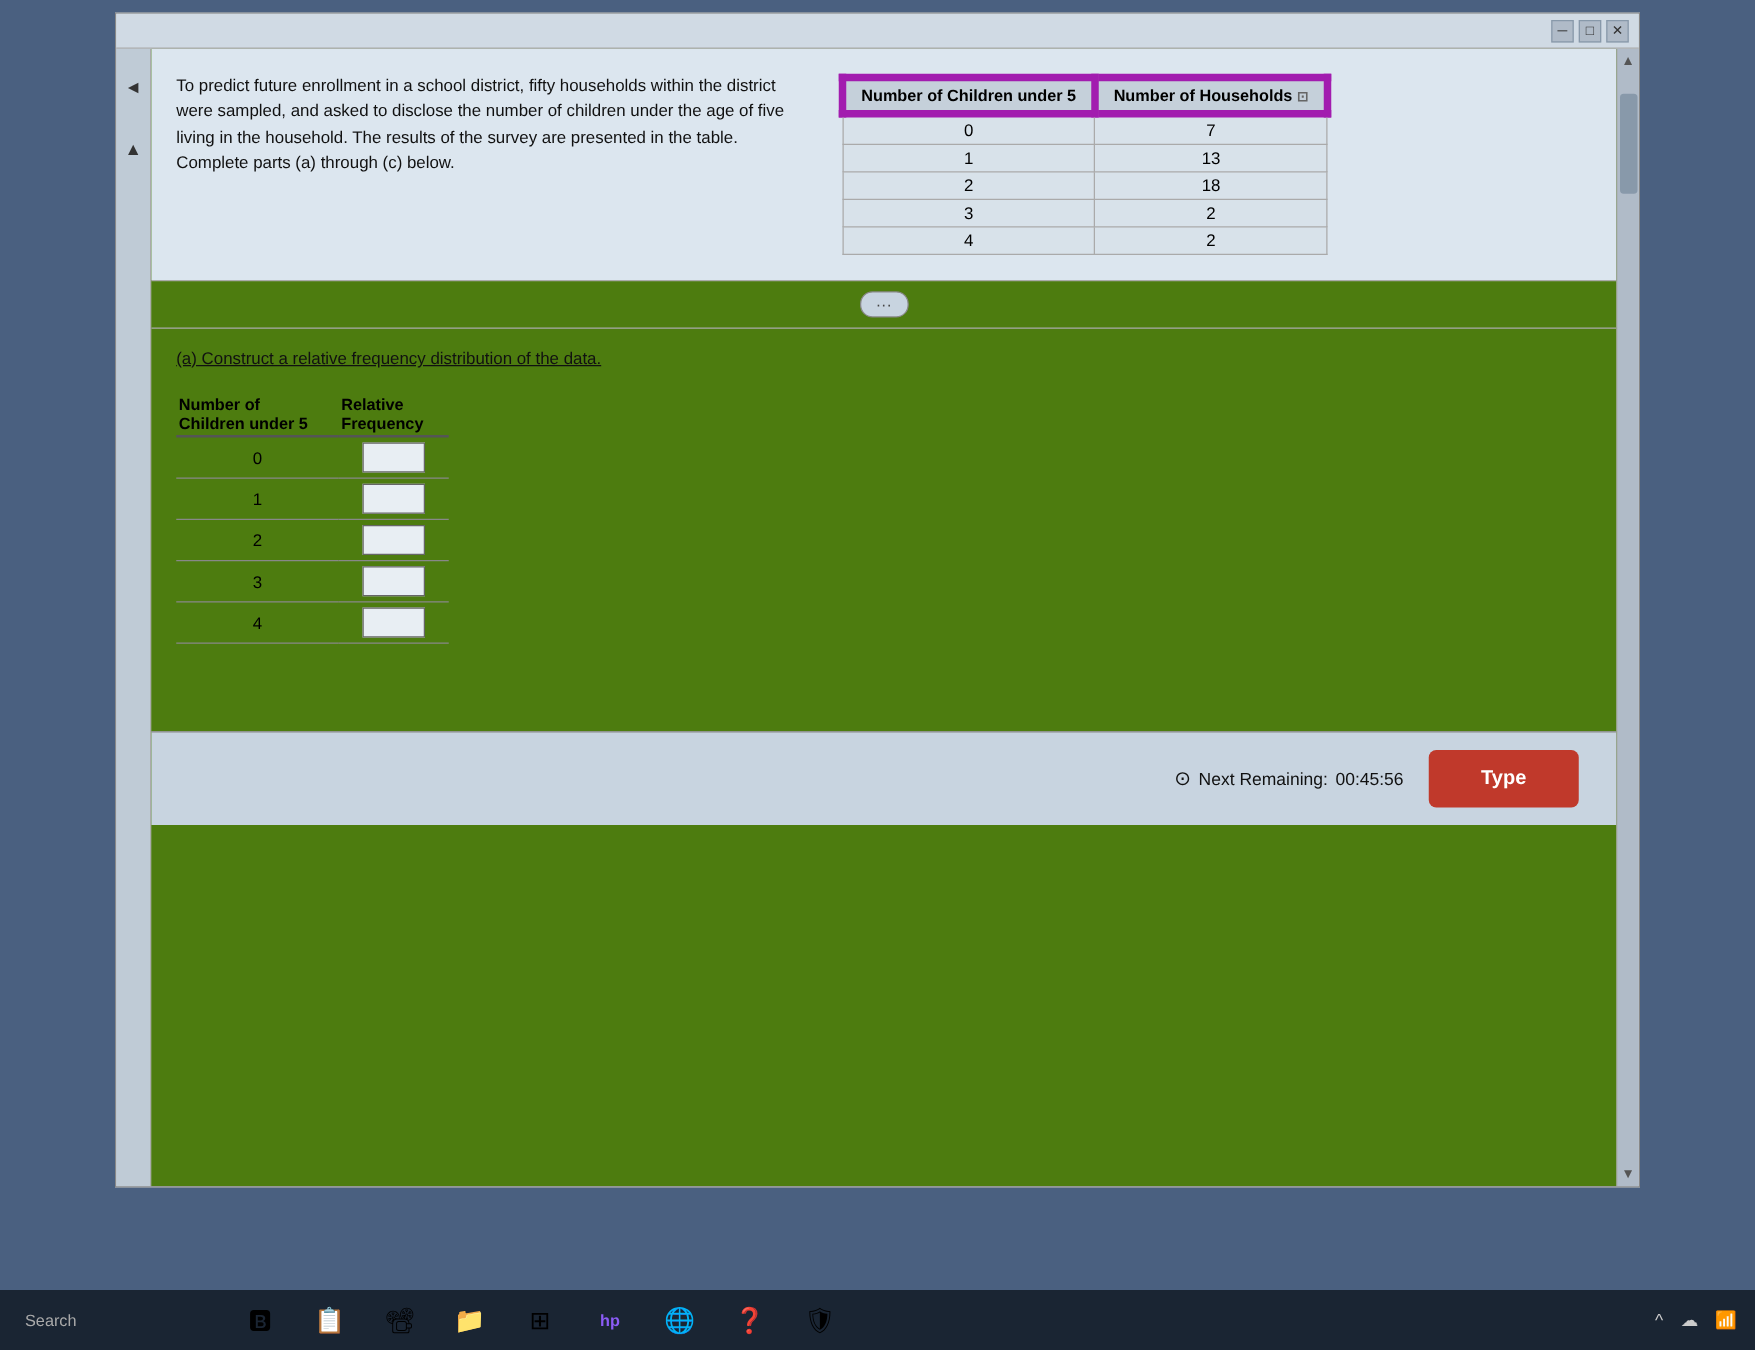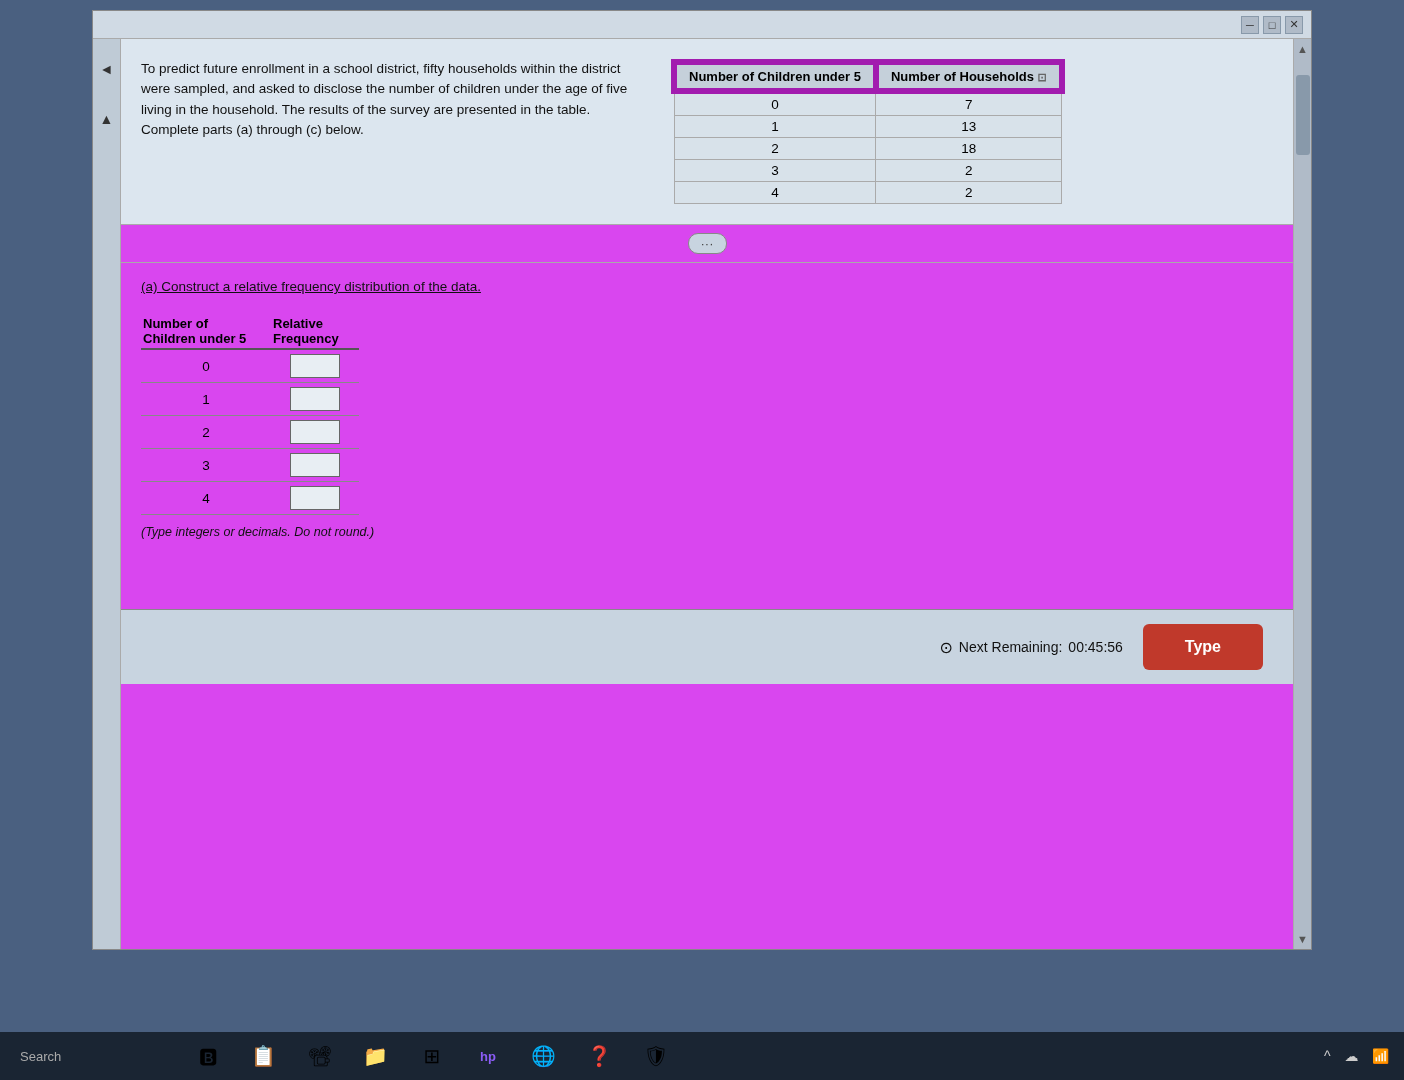--- a/index.html
+++ b/index.html
@@ -64,21 +64,21 @@
       display: flex;
       align-items: center;
       justify-content: center;
       cursor: pointer;
       color: #333;
       font-size: 14px;
       margin-bottom: 30px;
     }
     .main-content {
       flex: 1;
-      background: #d946ef;
+      background: #4d7c0f;
       overflow-y: auto;
       padding: 0;
       position: relative;
     }
     .question-panel {
       background: #dce6ef;
       padding: 20px 30px 20px 20px;
       display: flex;
       gap: 30px;
     }
@@ -377,21 +377,20 @@
     </tr>
               <tr>
       <td>4</td>
       <td>
         <input class="input-box" type="text" value="" style="">
       </td>
     </tr>
             </tbody>
         </table>
 
-        <div class="hint-text">(Type integers or decimals. Do not round.)</div>
       </div>
 
       <div class="bottom-bar" style="position:relative; margin-top: 60px;">
         <div class="time-remaining">
           <span class="clock-icon">⊙</span>
           <span>Next Remaining:</span>
           <span>00:45:56</span>
         </div>
         <button class="next-btn">Type</button>
       </div>

